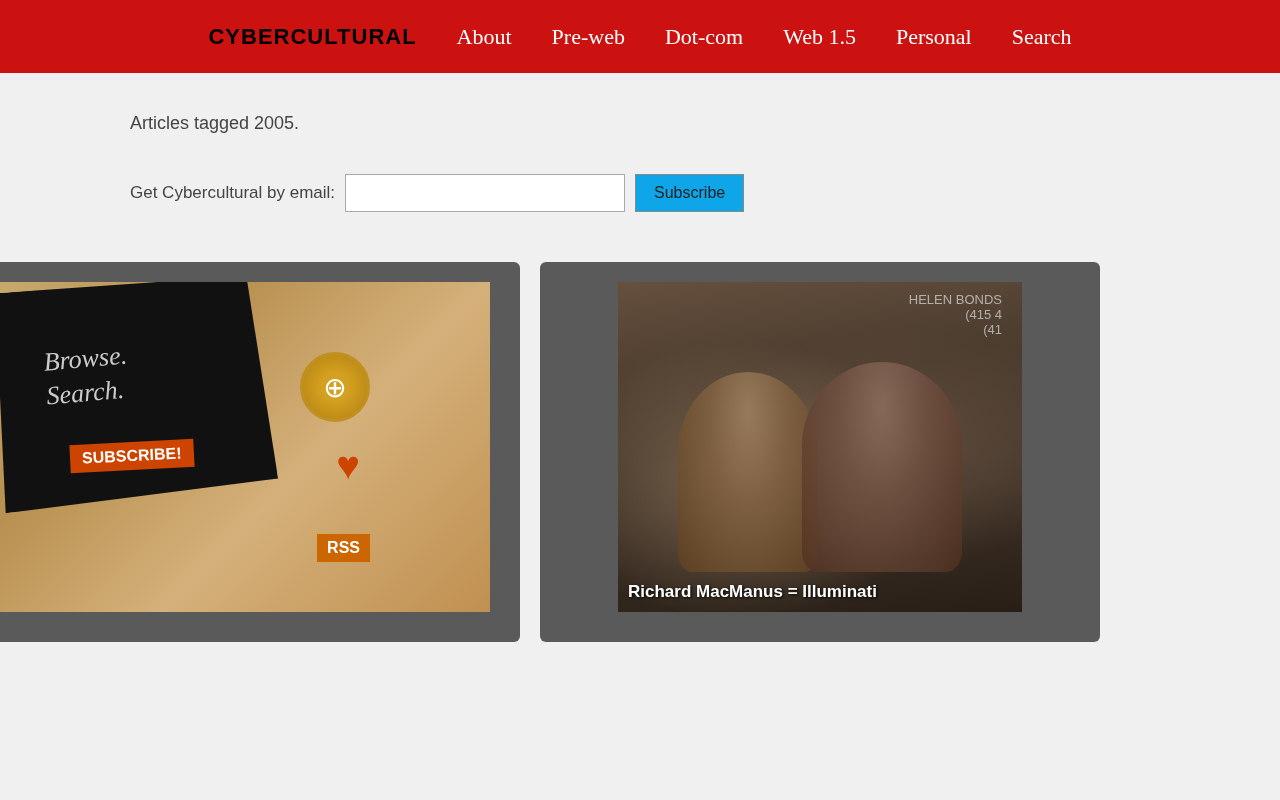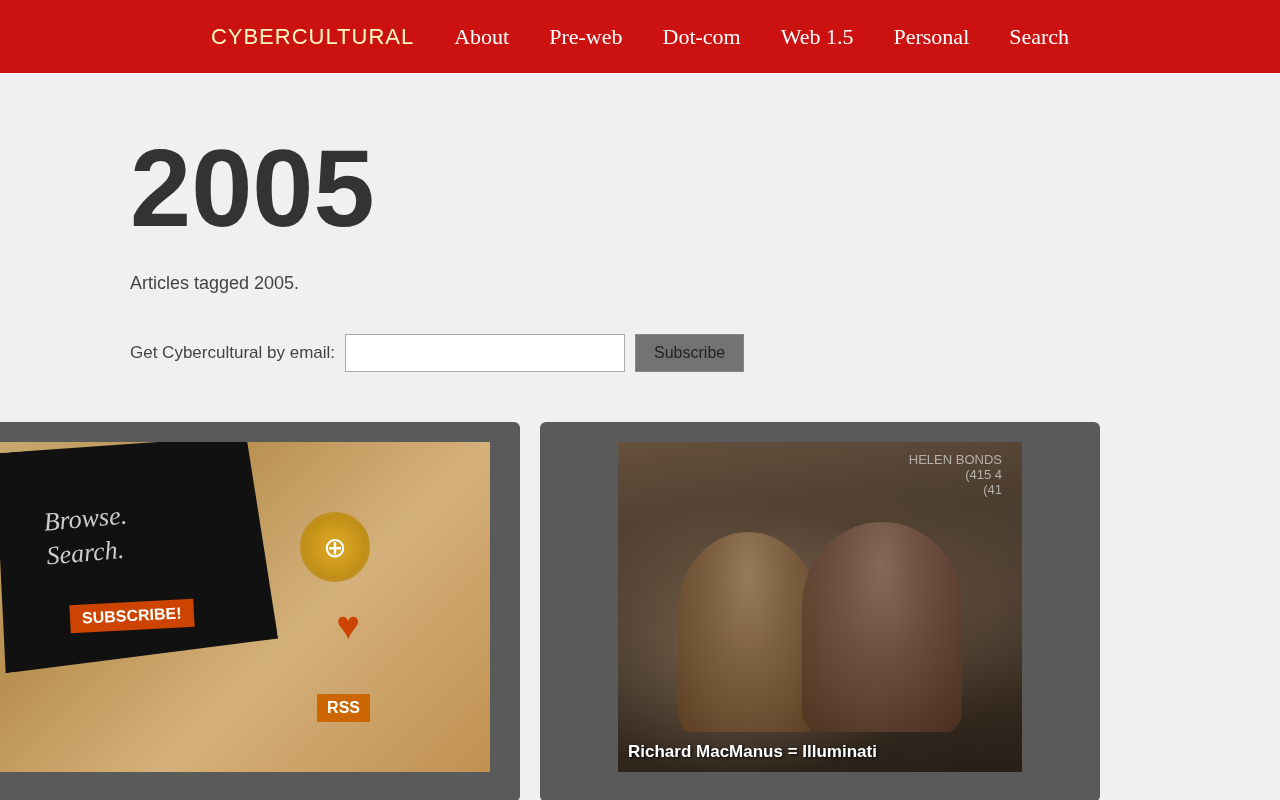--- a/index.html
+++ b/index.html
@@ -22,23 +22,23 @@
       width: 100%;
       height: 73px;
       display: flex;
       align-items: center;
       justify-content: center;
       gap: 40px;
     }
 
     .nav-brand {
       font-family: Arial, Helvetica, sans-serif;
-      font-weight: 400;
+      font-weight: 700;
       font-size: 22px;
-      color: #fef9c3;
+      color: #000000;
       letter-spacing: 1px;
       text-transform: uppercase;
     }
 
     .nav-link {
       font-family: Liberation Serif, serif;
       font-size: 22px;
       color: #ffffff;
       text-decoration: none;
       cursor: pointer;
@@ -88,21 +88,21 @@
       border: 1px solid #aaa;
       background: #fff;
       font-size: 15px;
       padding: 4px 8px;
       outline: none;
     }
 
     .subscribe-button {
       height: 38px;
       padding: 0 18px;
-      background: #737373;
+      background: #0ea5e9;
       border: 1px solid #888;
       font-family: Arial, Helvetica, sans-serif;
       font-size: 16px;
       color: #222;
       cursor: pointer;
     }
 
     
     .cards-row {
       display: flex;
@@ -287,21 +287,20 @@
   <a class="nav-link">About</a>
   <a class="nav-link">Pre-web</a>
   <a class="nav-link">Dot-com</a>
   <a class="nav-link">Web 1.5</a>
   <a class="nav-link">Personal</a>
   <a class="nav-link">Search</a>
 </header>
 
 <main>
 
-  <h1 class="page-year">2005</h1>
 
   <p class="page-description">Articles tagged 2005.</p>
 
   <div class="subscribe-row">
     <label class="subscribe-label">Get Cybercultural by email:</label>
     <input class="subscribe-input" type="email" placeholder="" style="">
     <button class="subscribe-button">Subscribe</button>
   </div>
 
 </main>

